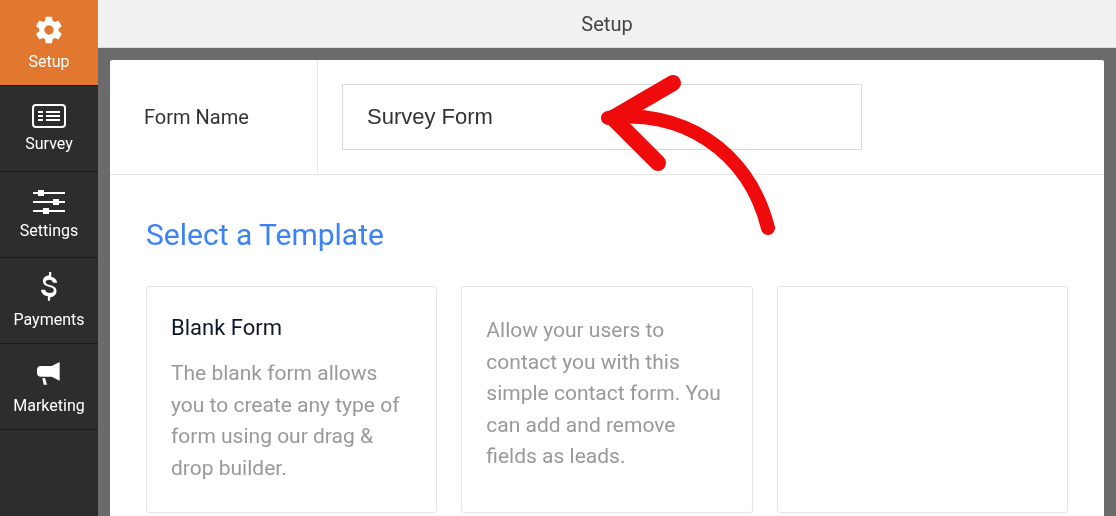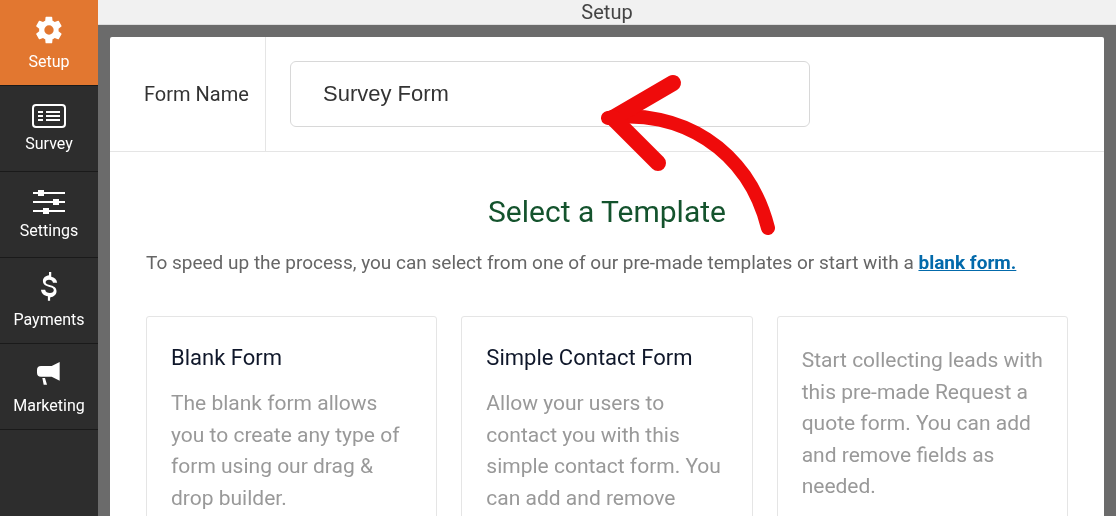--- a/index.html
+++ b/index.html
@@ -71,53 +71,52 @@
       overflow: hidden;
       display: flex;
       flex-direction: column;
     }
     .formname-row {
       display: flex;
       align-items: stretch;
       border-bottom: 1px solid #e5e5e5;
     }
     .formname-label-cell {
-      width: 156px;
+      width: 208px;
       display: flex;
       align-items: center;
       padding-left: 34px;
       border-right: 1px solid #e5e5e5;
     }
     .formname-label {
       font-size: 20px;
       color: #333;
     }
     .formname-input-cell {
       flex: 1;
       padding: 24px 24px 24px 24px;
     }
     .formname-input {
       width: 520px;
       height: 66px;
       border: 1px solid #d8d8d8;
-      border-radius: 6px;
+      border-radius: 0;
       font-size: 22px;
-      padding: 0 32px;
+      padding: 0 24px;
       color: #333;
       outline: none;
     }
     .template-section {
       padding: 42px 36px 0 36px;
     }
     .template-heading {
       font-size: 30px;
       font-weight: 400;
-      color: #14532d;
-      margin-bottom: 22px;
-      text-align: center;
+      color: #3b82f6;
+      margin-bottom: 34px;
     }
     .template-sub {
       font-size: 19px;
       color: #666;
       margin-bottom: 42px;
     }
     .template-sub a {
       color: #036aab;
       text-decoration: underline;
       font-weight: 700;
@@ -220,34 +219,29 @@
         <div class="formname-label-cell">
           <span class="formname-label">Form Name</span>
         </div>
         <div class="formname-input-cell">
           <input class="formname-input" type="text" value="Survey Form" style="">
         </div>
       </div>
 
       <div class="template-section">
         <h2 class="template-heading">Select a Template</h2>
-        <p class="template-sub">
-          <span>To speed up the process, you can select from one of our pre-made templates or start with a </span><a href="#">blank form.</a>
-        </p>
         <div class="cards">
           <div class="card">
             <div class="card-title">Blank Form</div>
             <div class="card-desc">The blank form allows you to create any type of form using our drag &amp; drop builder.</div>
           </div>
           <div class="card">
-            <div class="card-title">Simple Contact Form</div>
             <div class="card-desc">Allow your users to contact you with this simple contact form. You can add and remove fields as leads.</div>
           </div>
           <div class="card">
-            <div class="card-desc">Start collecting leads with this pre-made Request a quote form. You can add and remove fields as needed.</div>
           </div>
         </div>
       </div>
 
     </div>
   </div>
 
   <svg class="annotation" width="300" height="170" viewBox="0 0 300 170">
     <path d="M 270 160 C 250 80, 180 40, 110 50" stroke="#ef0b0b" stroke-width="14" fill="none" stroke-linecap="round"></path>
     <path d="M 115 50 L 175 15" stroke="#ef0b0b" stroke-width="16" fill="none" stroke-linecap="round"></path>

